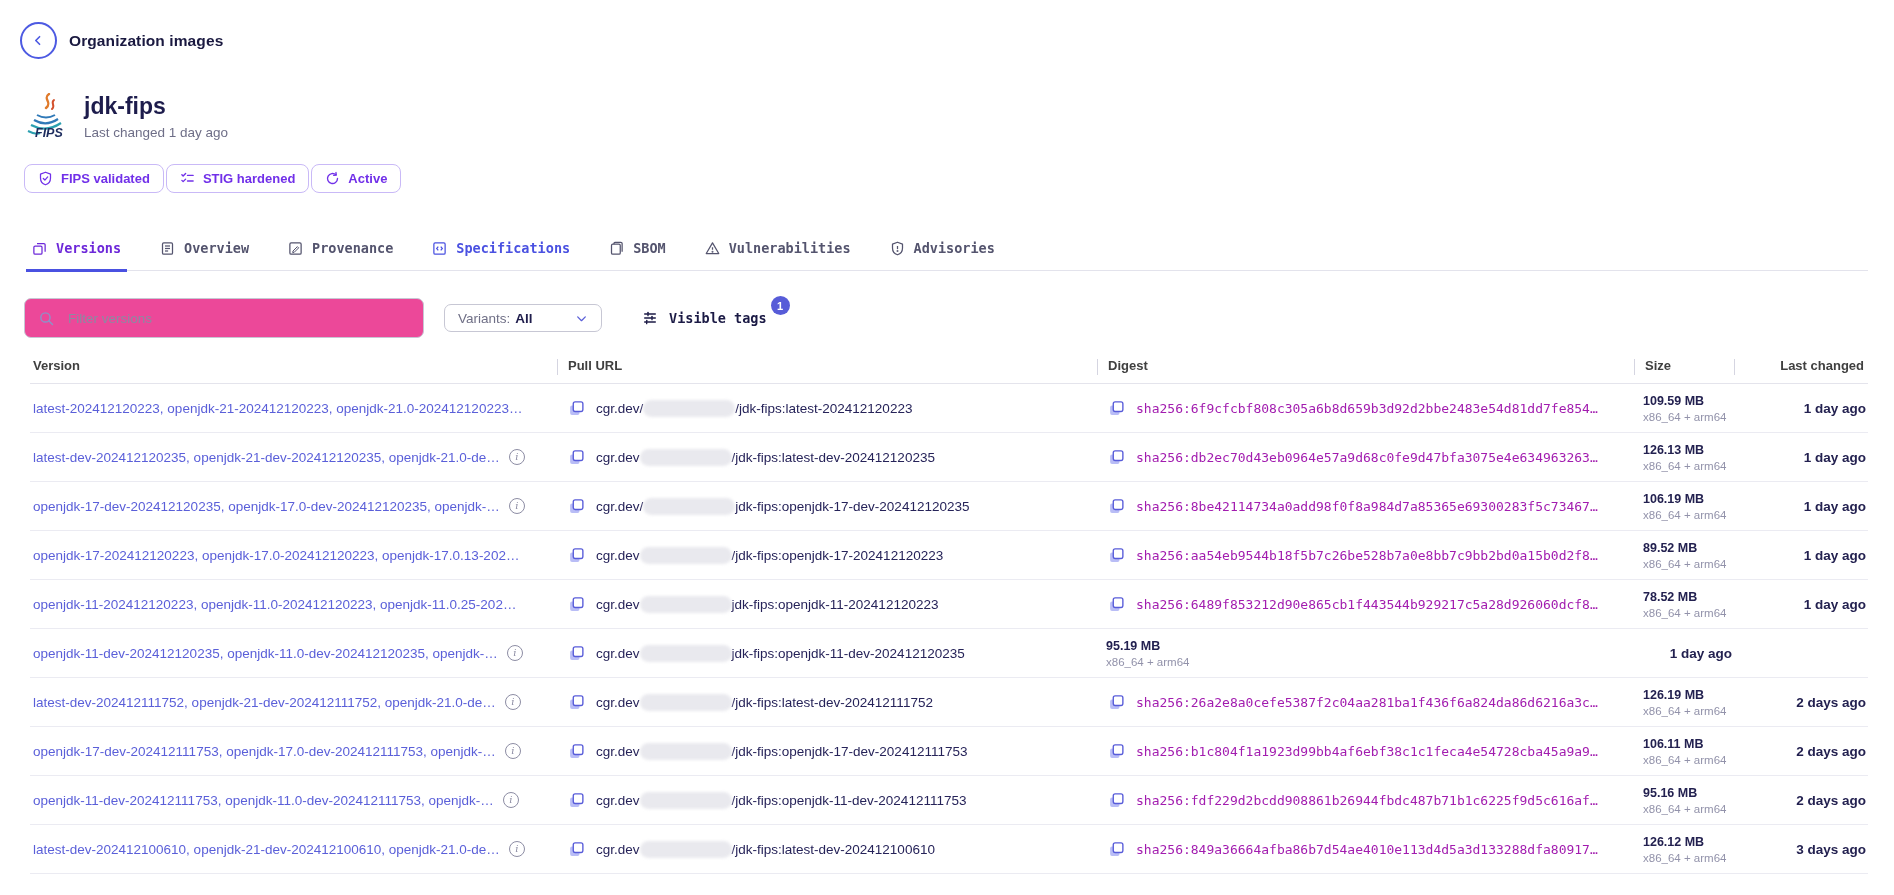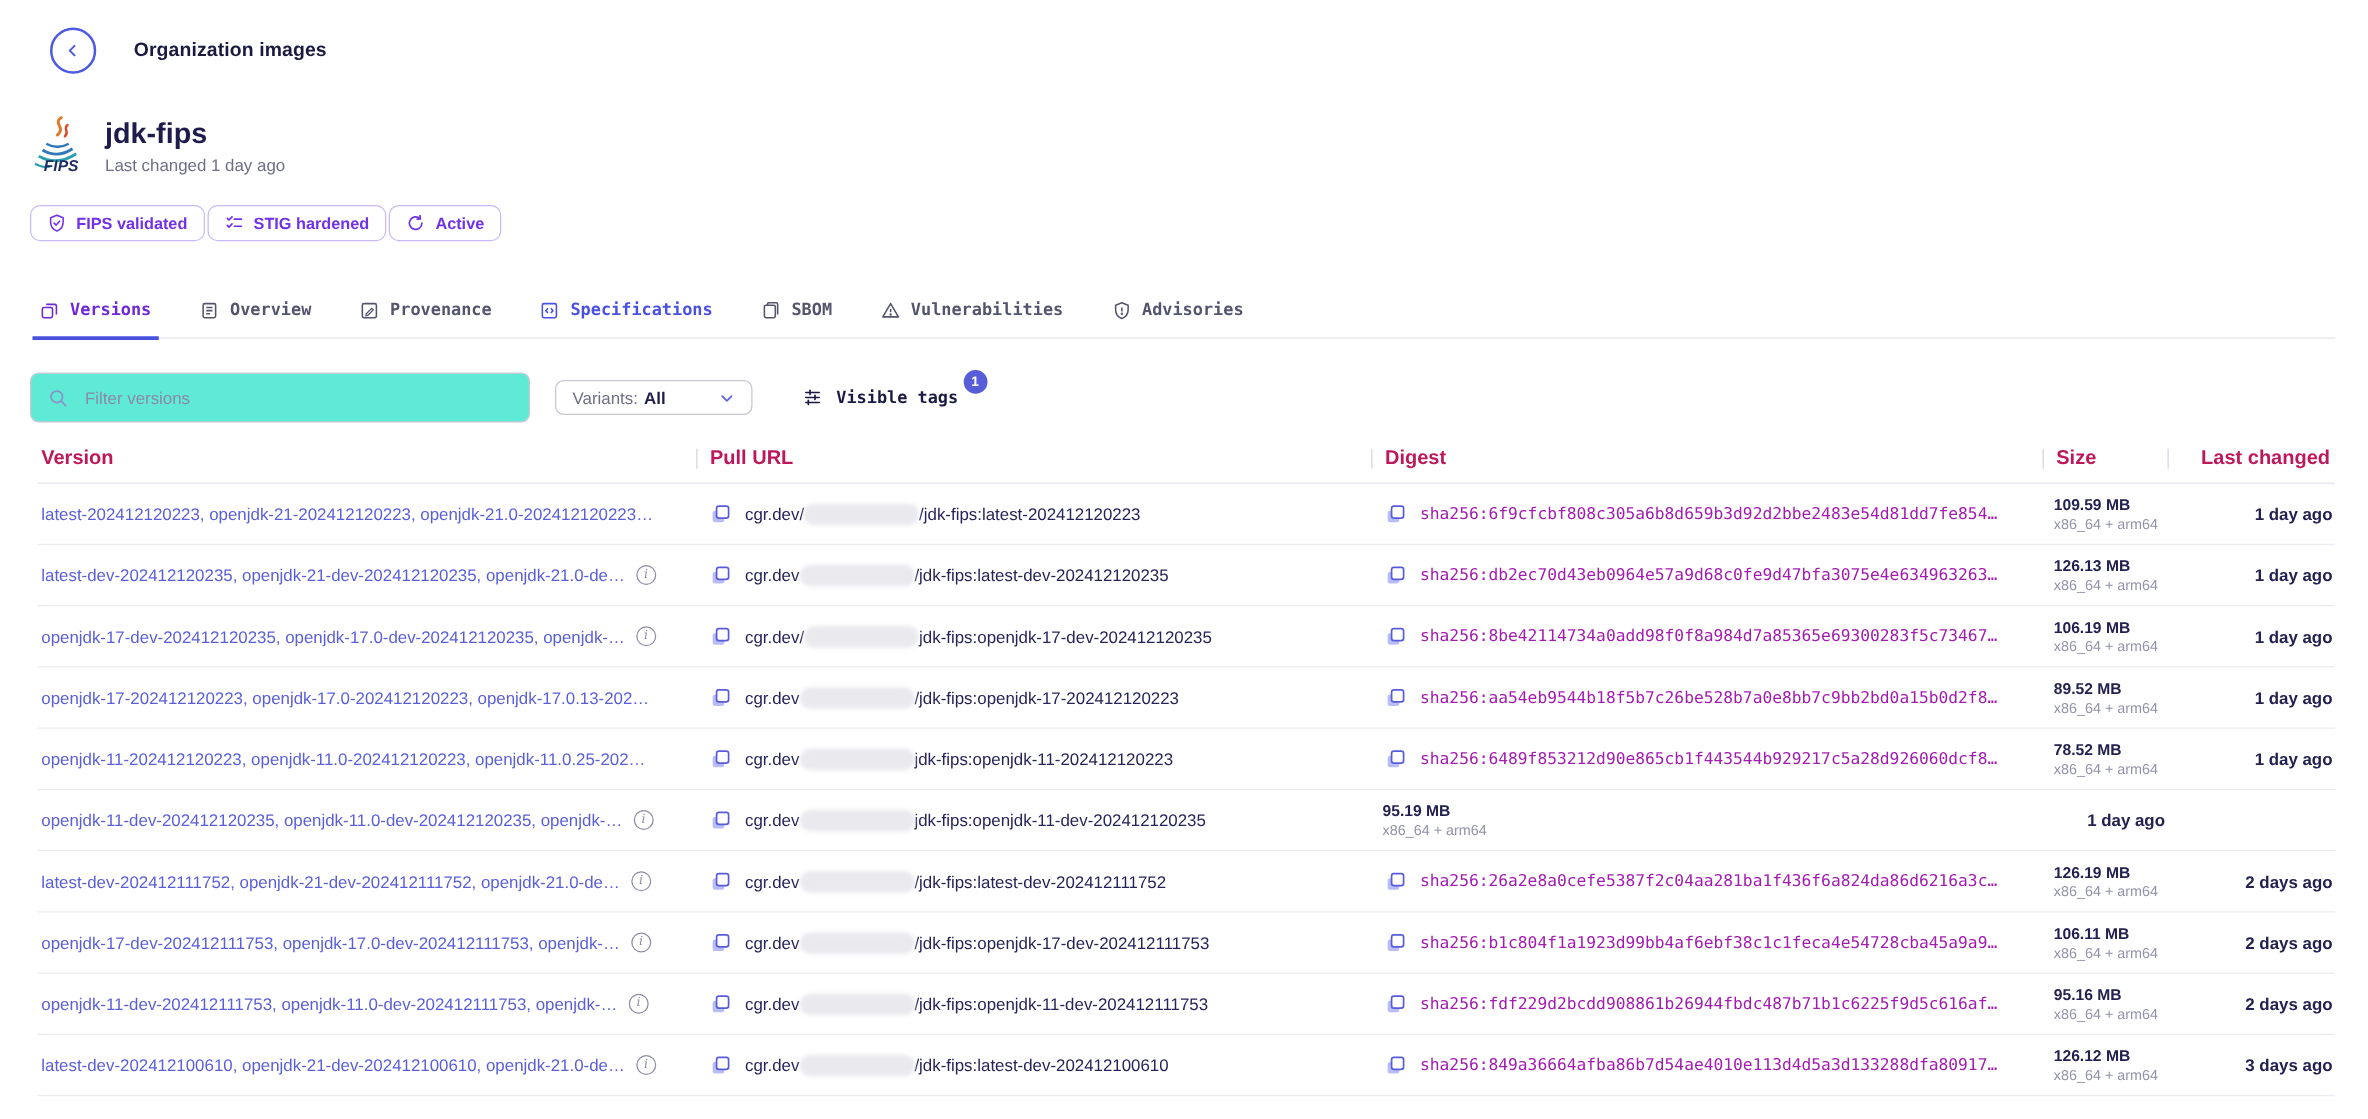--- a/index.html
+++ b/index.html
@@ -4,21 +4,21 @@
 <style>
   * { box-sizing: border-box; }
   html,body { margin:0; padding:0; }
   body {
     width:1894px; height:895px; overflow:hidden; background:#ffffff;
     font-family:"Liberation Sans", sans-serif; color:#232150;
   }
   .mono { font-family:"DejaVu Sans Mono", monospace; }
 
   
-  .topbar { display:flex; align-items:center; gap:30px; padding:22px 30px 0 20px;margin-left:20px; }
+  .topbar { display:flex; align-items:center; gap:12px; padding:22px 30px 0 20px; }
   .back-btn {
     width:37px; height:37px; border-radius:50%; border:2px solid #4d5ae2; background:#fff;
     color:#4d5ae2; display:flex; align-items:center; justify-content:center; cursor:pointer; flex:0 0 auto;
   }
   .topbar-title { font-weight:bold; font-size:15.5px; color:#1a1940; letter-spacing:.1px; }
 
   
   .image-header { display:flex; align-items:center; gap:16px; margin:34px 30px 0 24px; }
   .image-logo { width:44px; height:48px; flex:0 0 auto; }
   .image-title { font-size:23px; font-weight:bold; color:#1d1c4c; line-height:1.1; }
@@ -41,21 +41,21 @@
     border-bottom:3px solid transparent; cursor:pointer; white-space:nowrap;
   }
   .tab.active { color:#6d28d9; border-bottom-color:#4a51e1; }
   .tab.highlight { color:#4a51e1; }
   .tab svg { flex:0 0 auto; }
 
   
   .toolbar { display:flex; align-items:center; margin:27px 30px 0 24px; height:40px; }
   .search-box {
     width:400px; height:40px; border:1px solid #c7c7d4; border-radius:7px;
-    display:flex; align-items:center; gap:11px; padding:0 13px; background:#5eead4;
+    display:flex; align-items:center; gap:11px; padding:0 13px; background:#ec4899;
   }
   .search-box input { border:none; outline:none; flex:1; font-size:13.5px; color:#232150; font-family:"Liberation Sans",sans-serif; background:transparent; }
   .search-box input::placeholder { color:#8b8ba2; }
   .select-box {
     margin-left:20px; width:158px; height:28px; border:1px solid #c7c7d4; border-radius:7px;
     display:flex; align-items:center; padding:0 13px; cursor:pointer; background:#fff;
   }
   .select-label { color:#6f6f86; font-size:13.5px; }
   .select-value { font-weight:bold; color:#1f1d4c; font-size:13.5px; margin-left:5px; flex:1; }
   .visible-tags-btn {
@@ -66,21 +66,21 @@
   .tags-count-badge {
     position:absolute; top:-14px; right:-23px; width:19px; height:19px; border-radius:50%;
     background:#575cd8; color:#fff; font-size:11px; font-weight:bold;
     display:flex; align-items:center; justify-content:center; font-family:"Liberation Sans",sans-serif;
   }
 
   
   .table { margin:16px 26px 0 30px; }
   .grid-cols { display:grid; grid-template-columns:527px 540px 537px 100px 1fr; }
   .thead { border-bottom:1px solid #e4e4ec; padding:4px 0 10px 0; }
-  .th { position:relative; font-weight:bold; font-size:16px; color:#be185d; padding-left:11px; }
+  .th { position:relative; font-weight:bold; font-size:13px; color:#404040; padding-left:11px; }
   .th:first-child { padding-left:3px; }
   .th + .th::before { content:""; position:absolute; left:0; top:1px; width:1px; height:16px; background:#d5d5e1; }
   .th-right { text-align:right; padding-right:4px; }
   .tr { align-items:center; height:49px; border-bottom:1px solid #ebebf2; }
 
   .cell-version { display:flex; align-items:center; gap:9px; padding:0 18px 0 3px; min-width:0; }
   .version-link { color:#5a5fd9; font-size:13.5px; text-decoration:none; white-space:nowrap; overflow:hidden; cursor:pointer; }
   .info-icon {
     flex:0 0 auto; width:16px; height:16px; border-radius:50%; border:1.2px solid #8d8da4;
     color:#8d8da4; font-size:10px; line-height:1; display:flex; align-items:center; justify-content:center;

